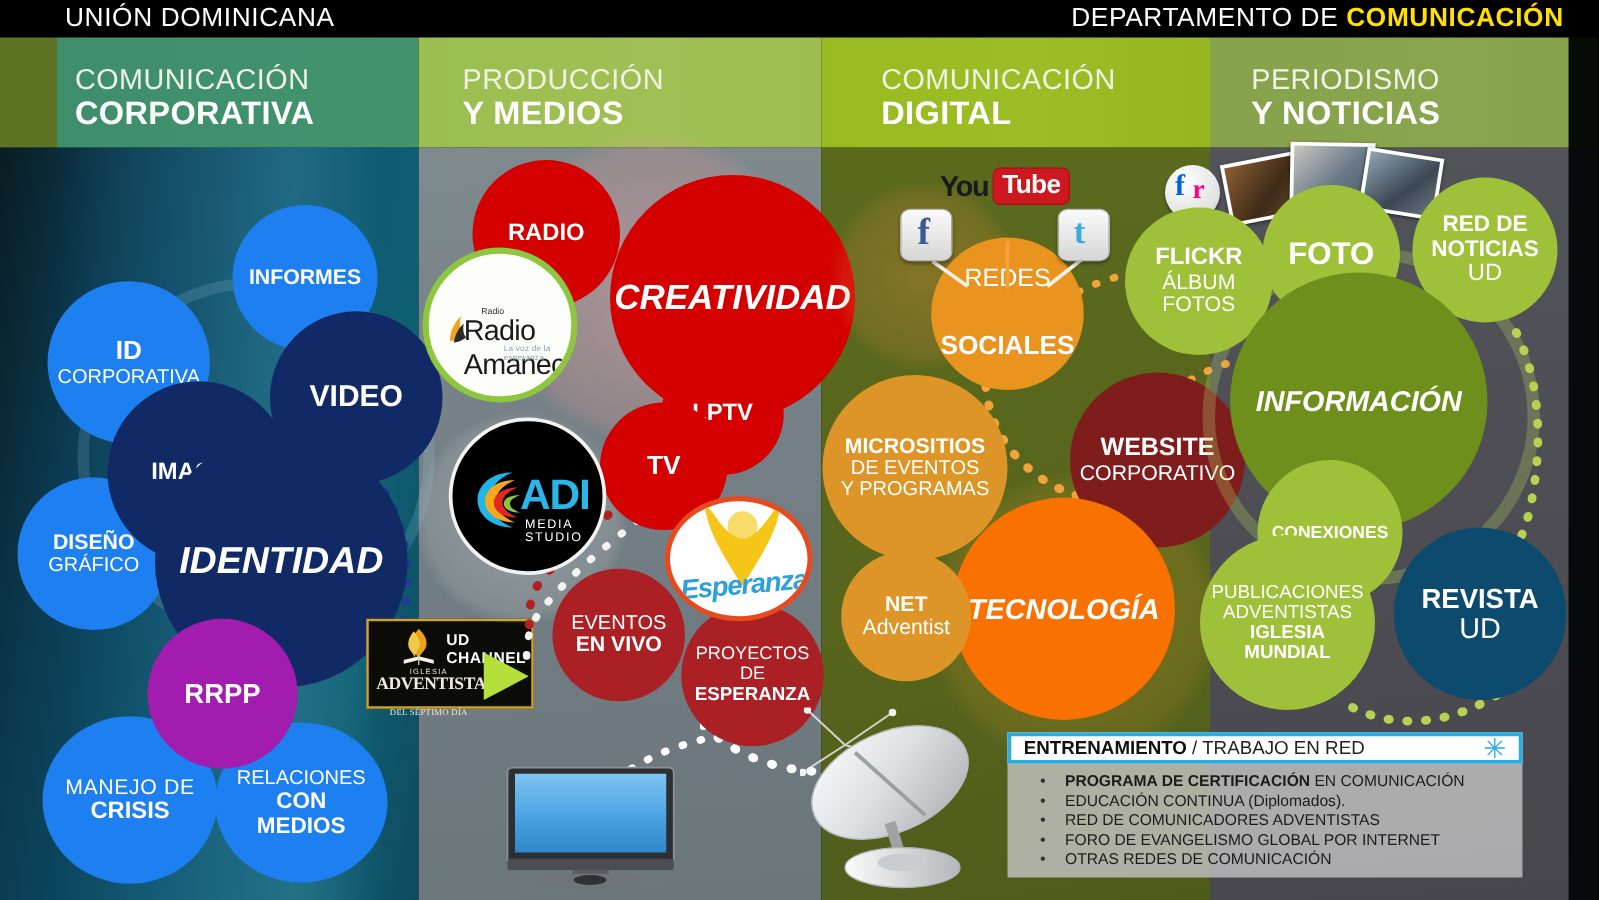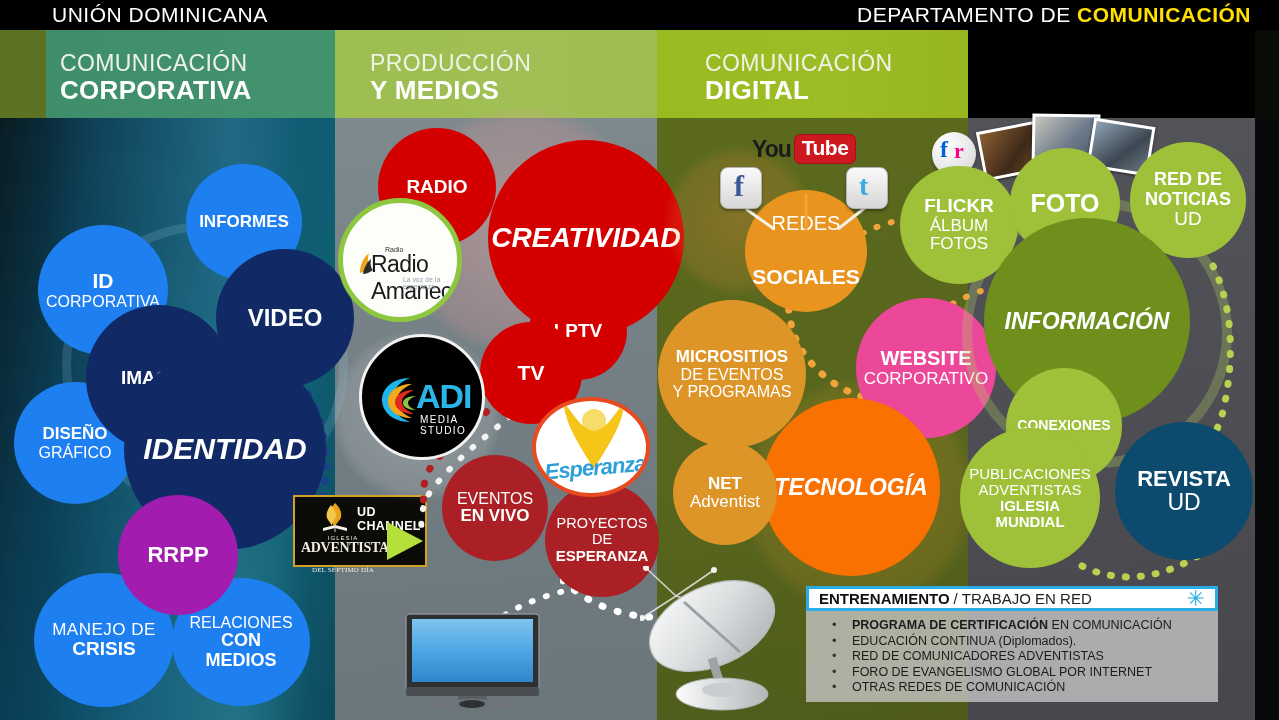--- a/index.html
+++ b/index.html
@@ -93,20 +93,26 @@
     </div>
   </div>
 
   <div class="hdrband" style="left:657px;width:311px;background:linear-gradient(90deg,#9aba21 0%,#9dbd26 55%,#96b51f 100%);">
     <div class="hb-inner" style="left:48px;">
       <div class="hb-thin">COMUNICACIÓN</div>
       <div class="hb-bold">DIGITAL</div>
     </div>
   </div>
 
+  <div class="hdrband" style="left:968px;width:287px;background:linear-gradient(90deg,#86a24a 0%,#89a54e 70%,#86a24a 100%);">
+    <div class="hb-inner" style="left:33px;">
+      <div class="hb-thin">PERIODISMO</div>
+      <div class="hb-bold">Y NOTICIAS</div>
+    </div>
+  </div>
   <div class="hdrband" style="left:1255px;width:24px;background:#090b06;"></div>
 
   <div class="halo" style="left:62px;top:222px;width:268px;height:268px;border:9px solid rgba(160,215,235,.17);"></div>
 
   <svg class="dots" style="left:280px;top:360px;width:130px;height:200px;" viewBox="0 0 130 200">
     <path d="M10,10 C40,40 55,90 40,150" fill="none" stroke="#1b3f8f" stroke-width="7" stroke-linecap="round" stroke-dasharray="1 14"></path>
   </svg>
 
   <div class="bub" style="left:186px;top:164px;width:116px;height:116px;background:#1d7ff0;font-size:17px;">
     <span class="t-bold">INFORMES</span>
@@ -279,21 +285,21 @@
     <span class="t-thin" style="font-size:20px;">REDES</span>
     <span class="t-bold" style="font-size:21px;margin-top:32px;">SOCIALES</span>
   </div>
 
   <div class="bub" style="left:658px;top:300px;width:148px;height:148px;background:#dd9527;font-size:15px;flex-direction:column;">
     <span class="t-bold" style="font-size:17px;">MICROSITIOS</span>
     <span class="t-thin" style="font-size:16px;">DE EVENTOS</span>
     <span class="t-thin" style="font-size:16px;">Y PROGRAMAS</span>
   </div>
 
-  <div class="bub" style="left:856px;top:298px;width:140px;height:140px;background:#ec4899;font-size:16px;flex-direction:column;">
+  <div class="bub" style="left:856px;top:298px;width:140px;height:140px;background:#7f1d1d;font-size:16px;flex-direction:column;">
     <span class="t-bold" style="font-size:20px;">WEBSITE</span>
     <span class="t-thin" style="font-size:17px;">CORPORATIVO</span>
   </div>
 
   <div class="bub" style="left:762px;top:398px;width:178px;height:178px;background:#f97100;font-size:23px;">
     <span class="t-ital">TECNOLOGÍA</span>
   </div>
 
   <div class="bub" style="left:673px;top:441px;width:104px;height:104px;background:#dd9527;font-size:15px;flex-direction:column;">
     <span class="t-bold" style="font-size:17px;">NET</span>

